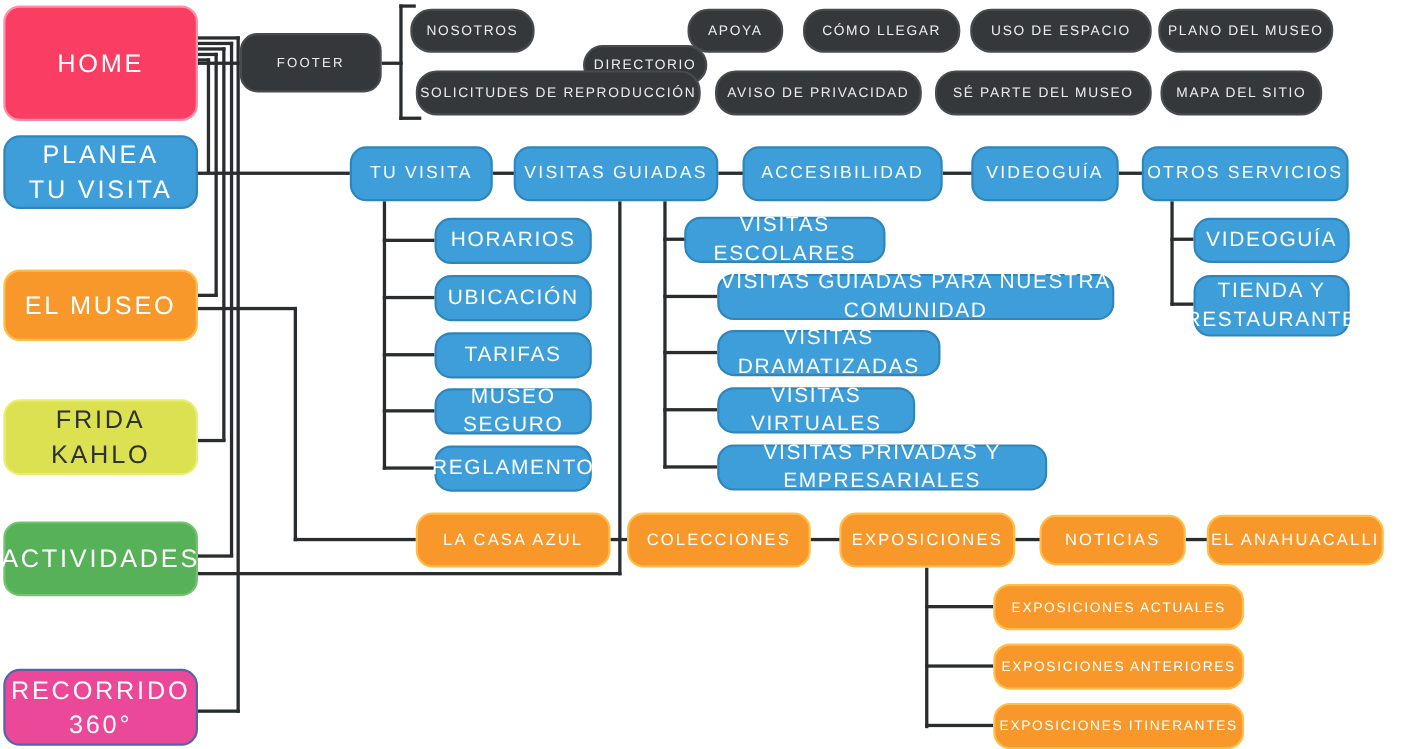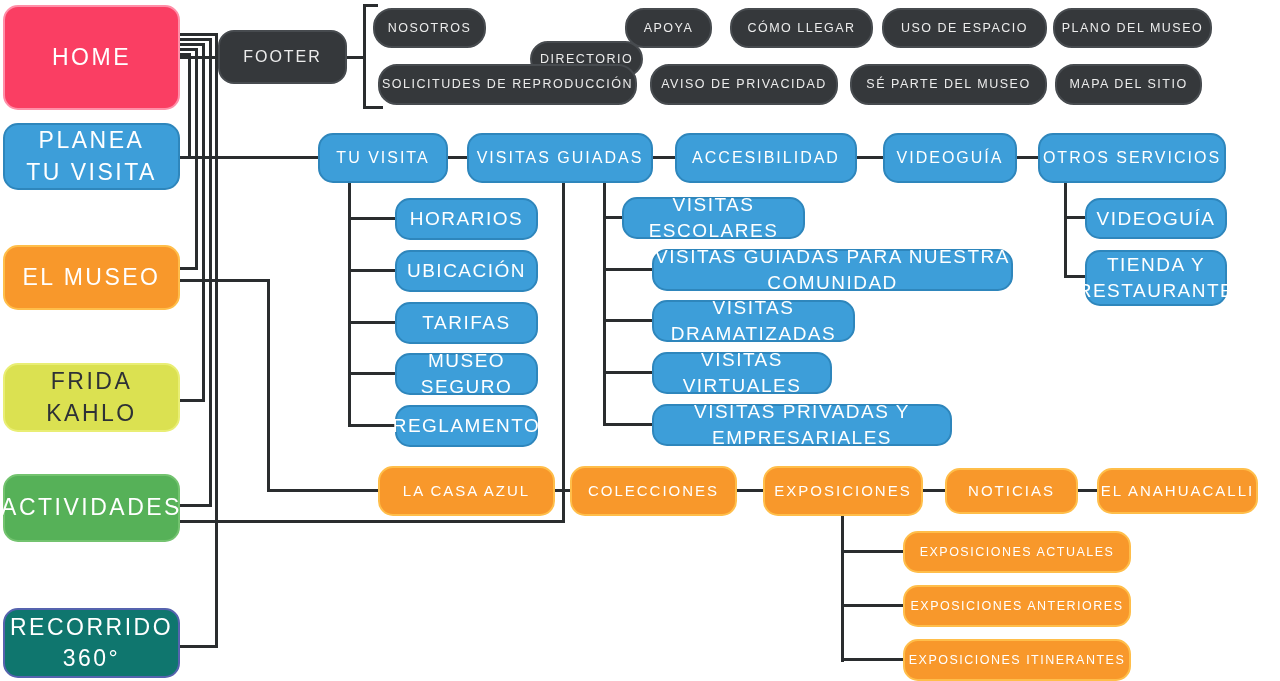--- a/index.html
+++ b/index.html
@@ -11,23 +11,23 @@
     position:absolute;display:flex;align-items:center;justify-content:center;
     text-align:center;box-sizing:border-box;color:#fff;
     white-space:pre-line;z-index:2;border-radius:15px;line-height:1.35;
   }
   .pink   {background:#FA3E63;border:2px solid #FF8FA8;}
   .blue   {background:#3D9ED9;border:2px solid #2E86BC;}
   .orange {background:#F8982B;border:2px solid #FFBE4A;}
   .dark   {background:#35383B;border:2px solid #474B4F;color:#ECECEC;border-radius:19px;}
   .lime   {background:#DBE151;border:2px solid #E9EE74;color:#2E3136;}
   .green  {background:#56B158;border:2px solid #73C36F;}
-  .indigo {background:#0f766e;border:2px solid #5563AE;}
+  .indigo {background:#ec4899;border:2px solid #5563AE;}
   .fs-big  {font-size:23px;letter-spacing:2.5px;}
-  .fs-foot {font-size:16px;letter-spacing:2px;}
+  .fs-foot {font-size:12px;letter-spacing:2px;}
   .fs-dark {font-size:12.5px;letter-spacing:1.5px;}
   .fs-head {font-size:16px;letter-spacing:2px;}
   .fs-child{font-size:19px;letter-spacing:1.5px;}
   .fs-row  {font-size:15px;letter-spacing:2px;}
   .fs-exp  {font-size:12.5px;letter-spacing:1.5px;}
   .line{position:absolute;background:#2A2D2F;z-index:1;}
 </style>
 </head>
 <body>
 
@@ -107,21 +107,21 @@
   <div class="node dark fs-dark" style="left:1053px;top:8px;width:159px;height:40px;">PLANO DEL MUSEO</div>
   <div class="node dark fs-dark" style="left:378px;top:64px;width:259px;height:41px;">SOLICITUDES DE REPRODUCCIÓN</div>
   <div class="node dark fs-dark" style="left:650px;top:64px;width:188px;height:41px;">AVISO DE PRIVACIDAD</div>
   <div class="node dark fs-dark" style="left:850px;top:64px;width:197px;height:41px;">SÉ PARTE DEL MUSEO</div>
   <div class="node dark fs-dark" style="left:1055px;top:64px;width:147px;height:41px;">MAPA DEL SITIO</div>
 
   <div class="node blue fs-head" style="left:318px;top:133px;width:130px;height:50px;">TU VISITA</div>
   <div class="node blue fs-head" style="left:467px;top:133px;width:186px;height:50px;">VISITAS GUIADAS</div>
   <div class="node blue fs-head" style="left:675px;top:133px;width:182px;height:50px;">ACCESIBILIDAD</div>
   <div class="node blue fs-head" style="left:883px;top:133px;width:134px;height:50px;">VIDEOGUÍA</div>
-  <div class="node blue fs-head" style="left:1038px;top:133px;width:188px;height:50px;">OTROS SERVICIOS</div>
+  <div class="node blue fs-head" style="left:1038px;top:133px;width:188px;height:50px;border-radius:14px;">OTROS SERVICIOS</div>
 
   <div class="node blue fs-child" style="left:395px;top:198px;width:143px;height:42px;">HORARIOS</div>
   <div class="node blue fs-child" style="left:395px;top:250px;width:143px;height:42px;">UBICACIÓN</div>
   <div class="node blue fs-child" style="left:395px;top:302px;width:143px;height:42px;">TARIFAS</div>
   <div class="node blue fs-child" style="left:395px;top:353px;width:143px;height:42px;">MUSEO SEGURO</div>
   <div class="node blue fs-child" style="left:395px;top:405px;width:143px;height:42px;">REGLAMENTO</div>
 
   <div class="node blue fs-child" style="left:622px;top:197px;width:183px;height:42px;">VISITAS ESCOLARES</div>
   <div class="node blue fs-child" style="left:652px;top:300px;width:203px;height:42px;">VISITAS DRAMATIZADAS</div>
   <div class="node blue fs-child" style="left:652px;top:249px;width:361px;height:42px;">VISITAS GUIADAS PARA NUESTRA COMUNIDAD</div>

